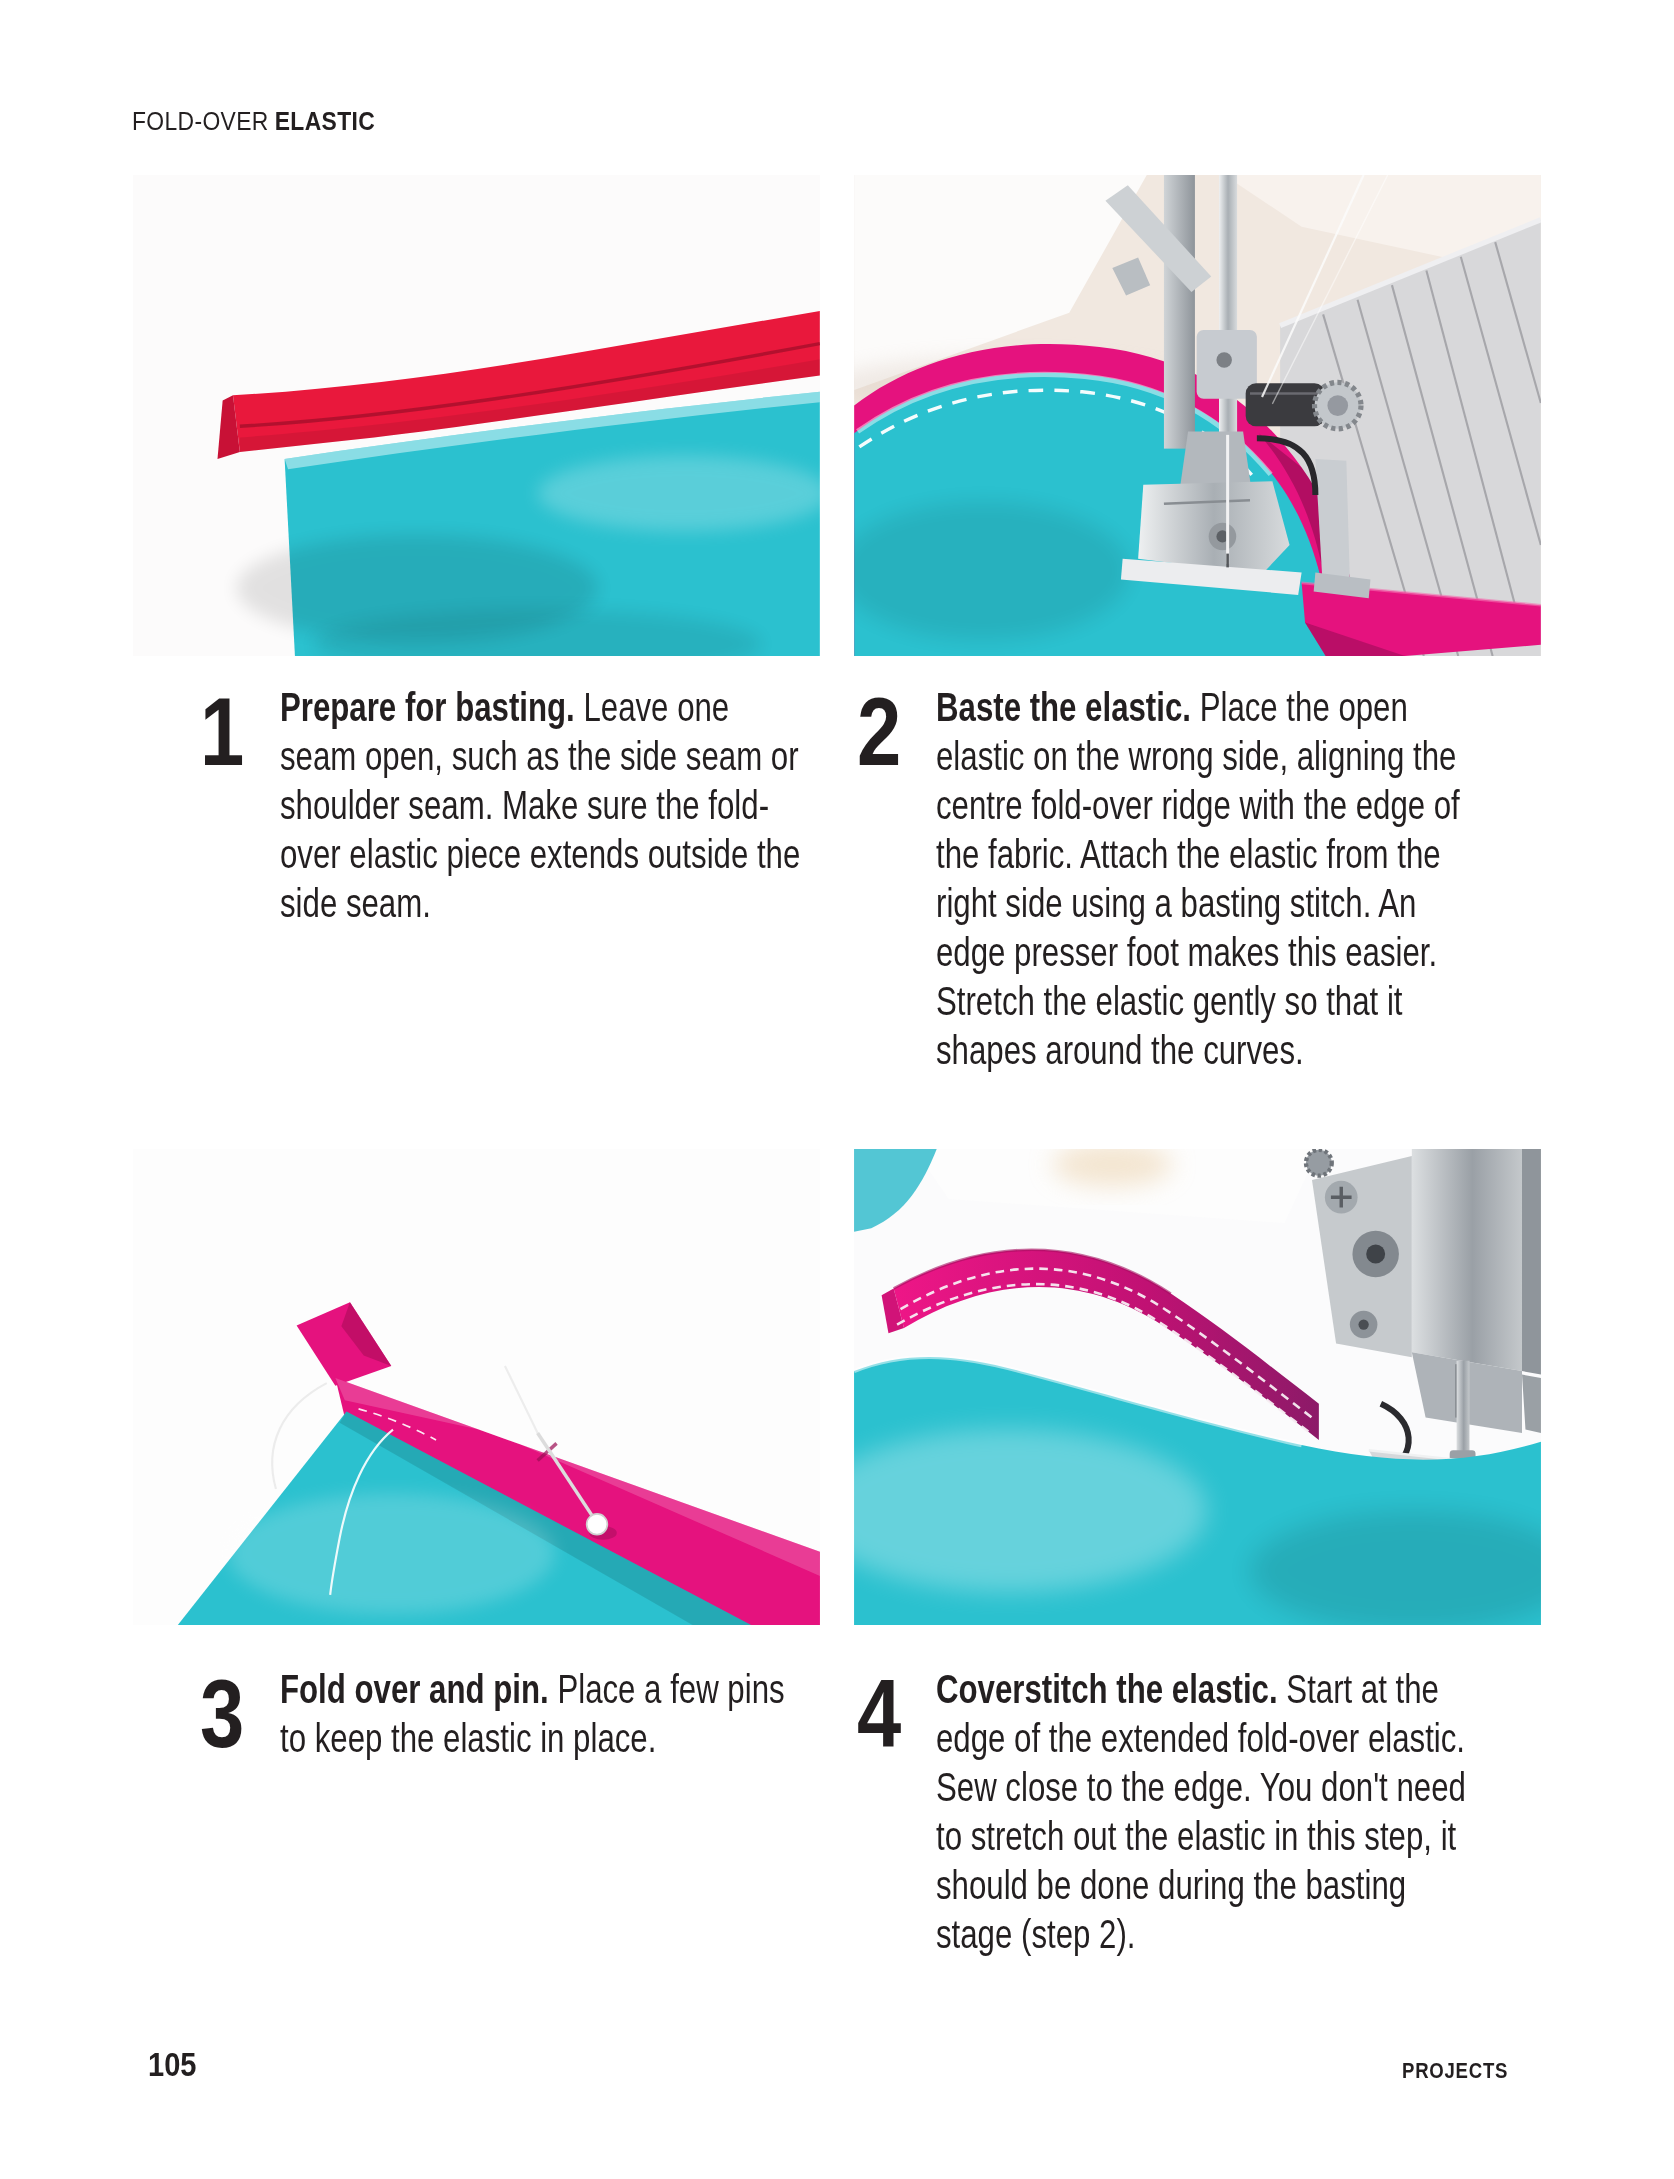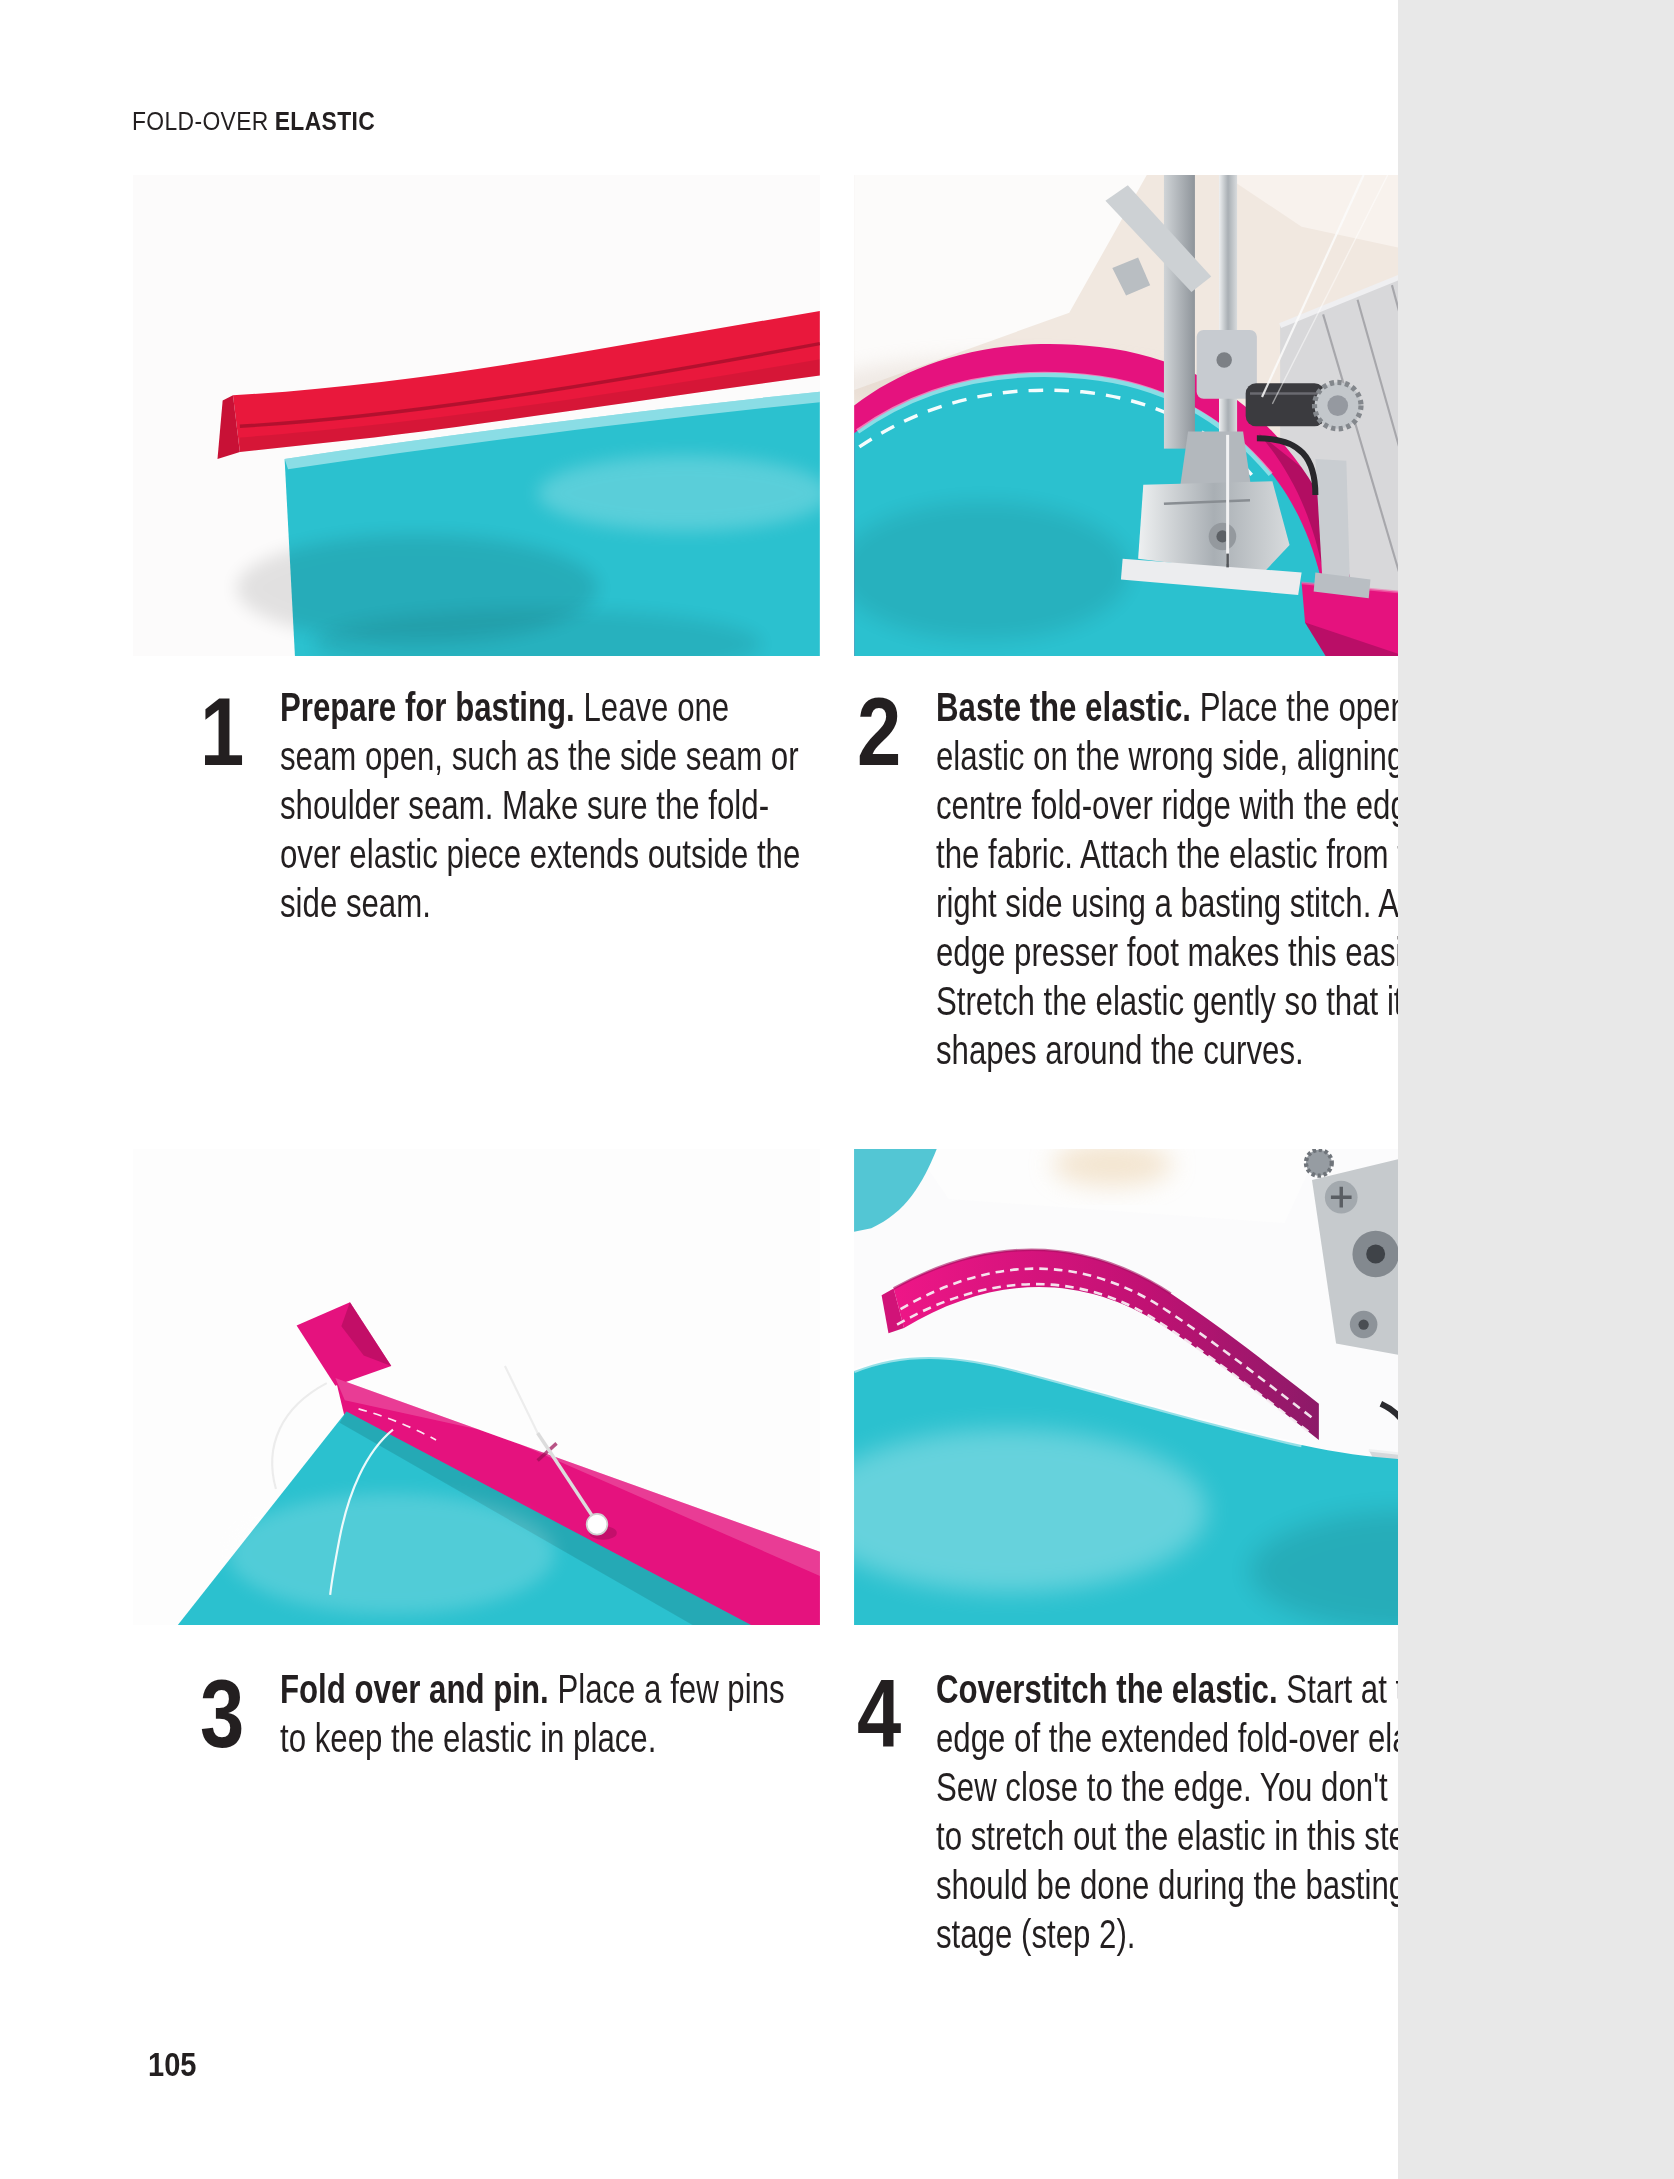--- a/index.html
+++ b/index.html
@@ -1,17 +1,17 @@
 <!DOCTYPE html>
 <html style="--c-page-background: #ffffff; --c-text: #231f20; --c-turquoise: #2bc1cf; --c-red-elastic: #e9183c; --c-magenta-elastic: #e5127e; --c-machine-cream: #f1e8e0; --c-plate-gray: #d8d8da;font-size:13.8px"><head>
 <meta charset="utf-8">
 <style>
   html,body { margin:0; padding:0; background:#e8e8e8; }
   .page {
-    position:relative; width:1398px; height:2179px;
+    position:relative; width:1674px; height:2179px;
     background:var(--c-page-background,#fff);
     font-family:"Liberation Sans","DejaVu Sans",sans-serif;
     color:var(--c-text,#231f20);
     overflow:hidden;
   }
   .abs { position:absolute; }
   
   .header { left:132px; top:106px; font-size:26px; letter-spacing:0.4px;
             transform:scaleX(.88); transform-origin:0 0; white-space:nowrap; }
   .header .emph { font-weight:700; margin-left:6.9px; }

